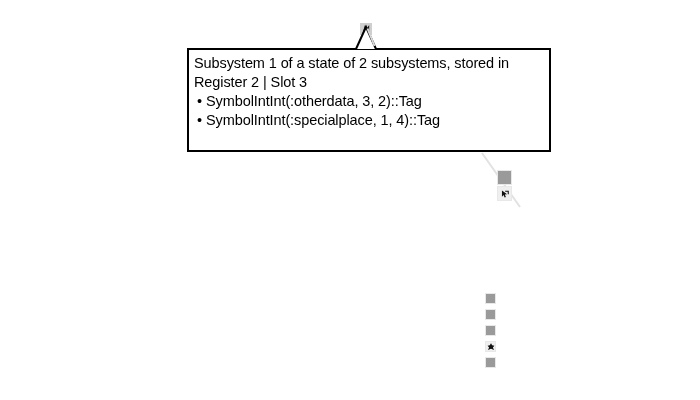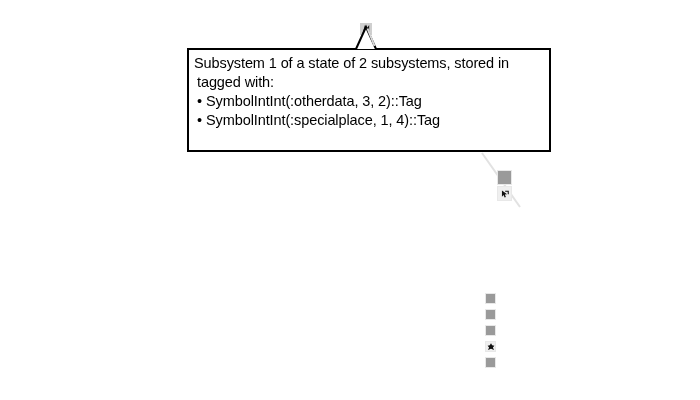--- a/index.html
+++ b/index.html
@@ -134,21 +134,21 @@
 
   <svg id="tooltip-pointer" viewBox="0 0 34 30" xmlns="http://www.w3.org/2000/svg">
     <rect x="8" y="1" width="12" height="12" fill="#cfcfcf"></rect>
     <path d="M10.5 11.5 L12.8 3.2 L15.0 6.0 L17.2 3.0 L17.2 11.5 Z" fill="#1a1a1a"></path>
     <path d="M4 27 L14 5 L24 27" fill="#ffffff" stroke="#000000" stroke-width="2" stroke-linejoin="miter"></path>
     <path d="M15.5 6.5 L22.5 24" stroke="#d8d8d8" stroke-width="2" fill="none"></path>
   </svg>
 
   <div id="tooltip" style="border-color: rgb(0, 0, 0); background: rgb(255, 255, 255);">
     <div class="tt-line">Subsystem 1 of a state of 2 subsystems, stored in</div>
-    <div class="tt-line indent"> tagged with:</div>
+    <div class="tt-line">Register 2 | Slot 3</div>
 
     <div class="tt-line bullet">
       <span class="tt-bullet-dot">•</span><span>SymbolIntInt(:otherdata, 3, 2)::Tag</span>
     </div>
     <div class="tt-line bullet">
       <span class="tt-bullet-dot">•</span><span>SymbolIntInt(:specialplace, 1, 4)::Tag</span>
     </div>
   </div>
 
   <div id="node-register">

